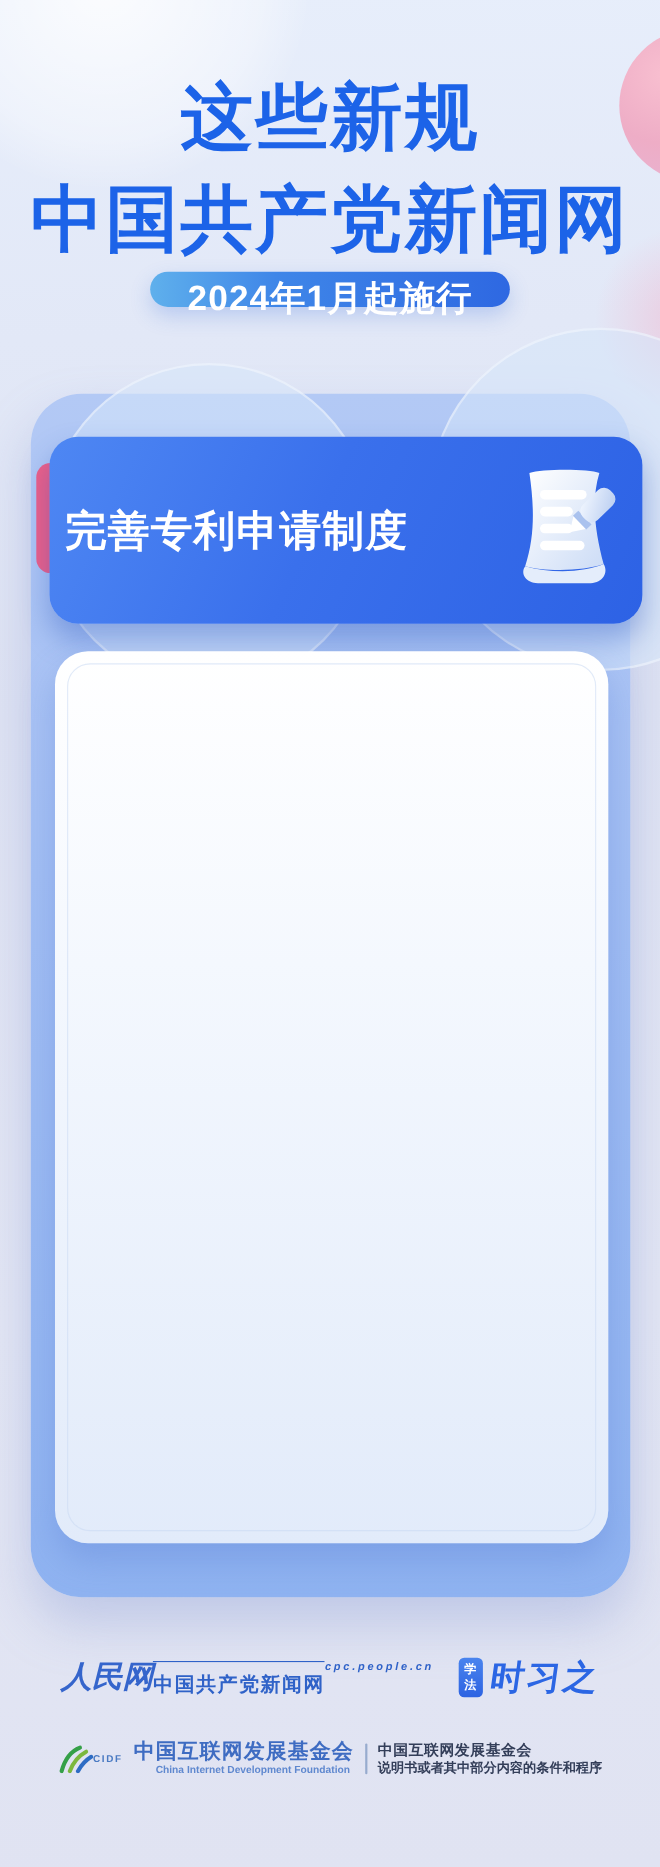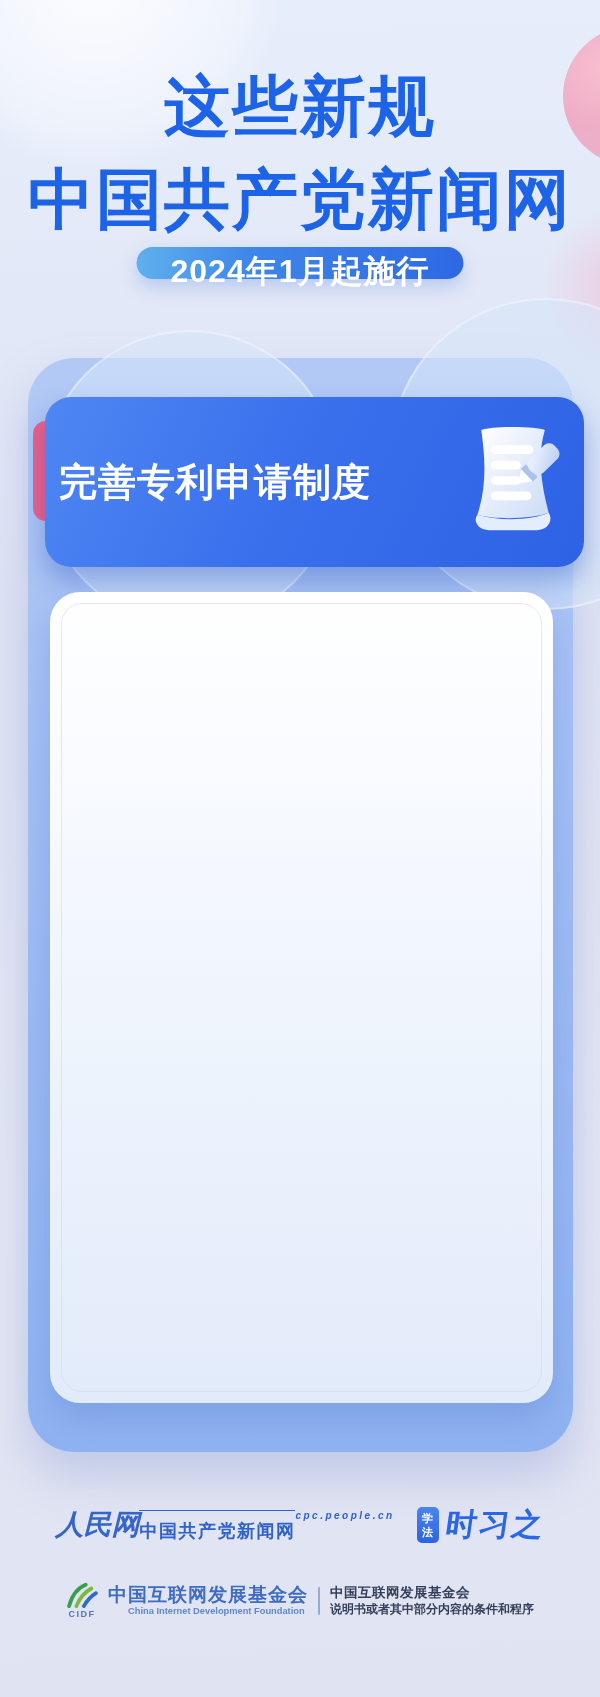--- a/index.html
+++ b/index.html
@@ -57,21 +57,21 @@
     border-top:1.5px solid #2f62c8;padding-top:12px;margin-top:1px;}
   .people-url{font-size:10px;font-weight:600;letter-spacing:2.5px;line-height:13px;font-style:italic;}
   .xuefa-row{display:flex;align-items:center;gap:7px;}
   .xuefa-box{width:22px;height:36px;border-radius:5px;
     background:linear-gradient(180deg,#4a84ee,#2d63e2);
     display:flex;flex-direction:column;justify-content:center;align-items:center;
     color:#fff;font-size:11px;font-weight:800;line-height:14px;}
   .shixizhi{font-size:31px;font-weight:900;color:#2b66e4;transform:skewX(-8deg);letter-spacing:2px;}
   .footer-bottom{position:absolute;top:1582px;left:0;right:0;z-index:3;
     display:flex;justify-content:center;align-items:center;gap:10px;}
-  .cidf-badge{display:flex;flex-direction:column;align-items:center;text-align:center;}
+  .cidf-badge{display:flex;flex-direction:row;align-items:center;text-align:center;}
   .cidf-abbr{font-size:9px;font-weight:700;letter-spacing:1.5px;color:#4a7ac2;margin-top:1px;}
   .cidf-names{display:flex;flex-direction:column;align-items:flex-start;}
   .cidf-cn{font-size:19px;font-weight:800;letter-spacing:1px;color:#3e6cc2;line-height:22px;}
   .cidf-en{font-size:9.3px;font-weight:600;color:#5f88cf;line-height:11px;margin-left:20px;}
   .vdivider{width:2px;height:28px;background:#97abce;border-radius:1px;}
   .support-col{display:flex;flex-direction:column;gap:2px;}
   .support-l1{font-size:13.5px;font-weight:800;color:#333e59;line-height:15px;letter-spacing:.5px;}
   .support-l2{font-size:12px;font-weight:800;color:#333e59;line-height:14px;}
 </style>
 </head>

